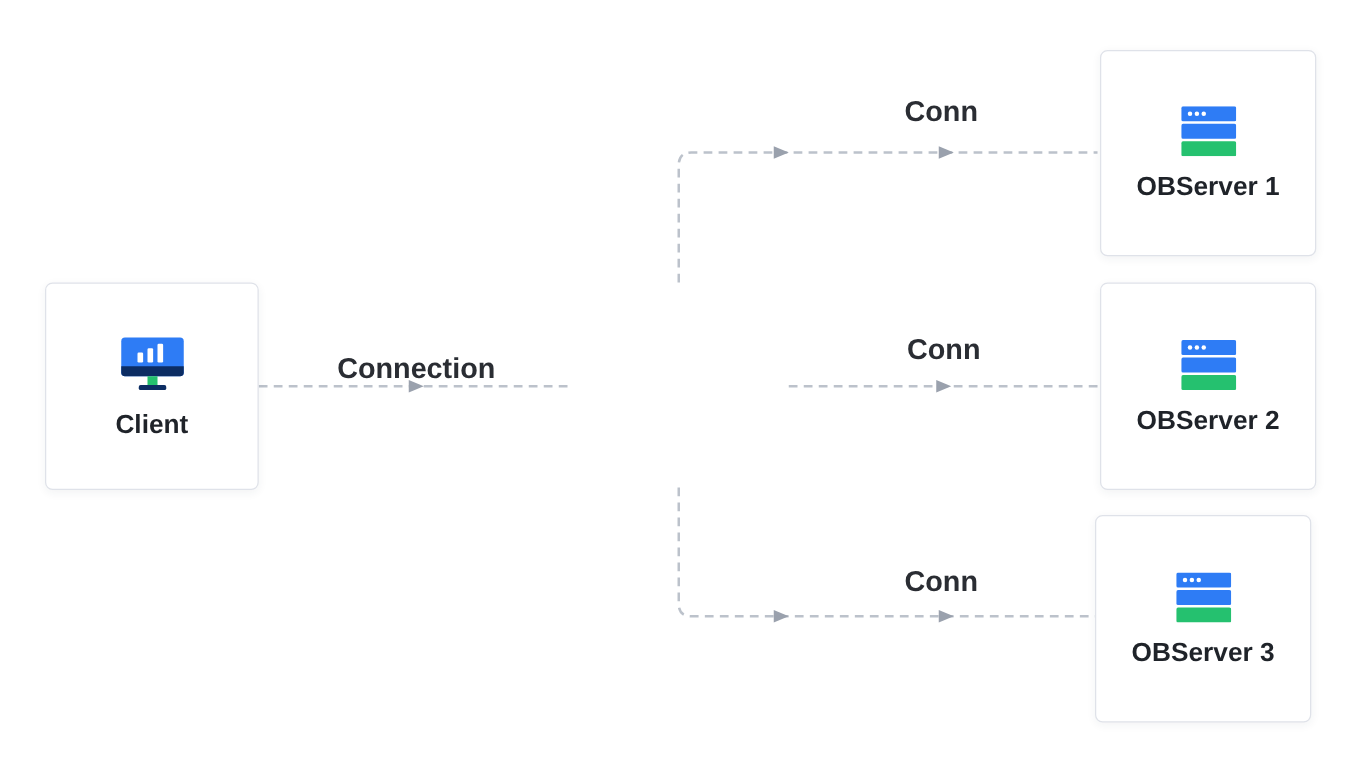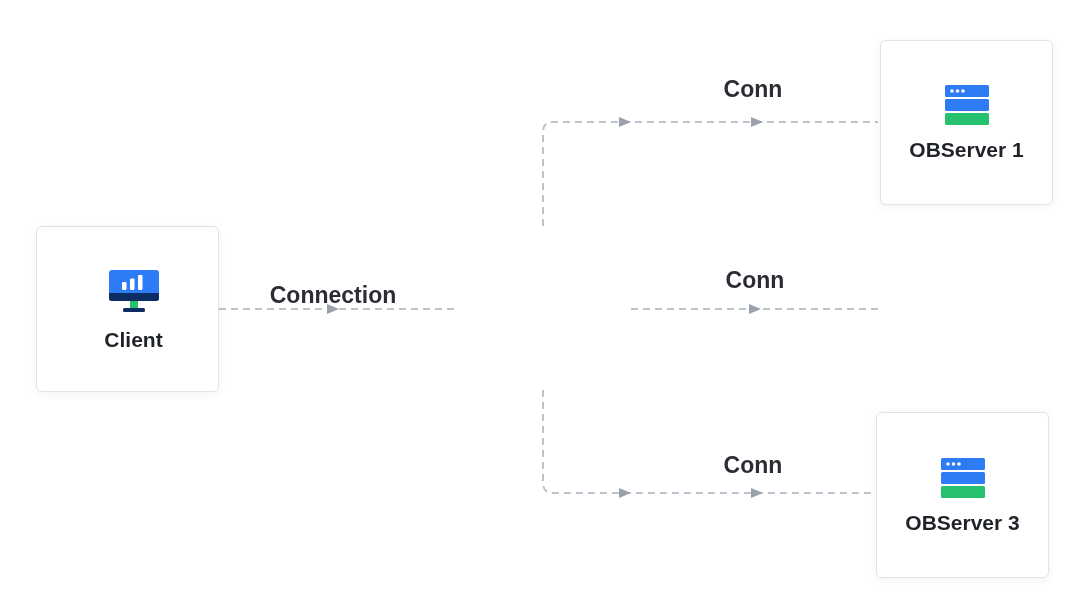--- a/index.html
+++ b/index.html
@@ -13,21 +13,21 @@
     border:1px solid #dfe2e9;border-radius:6px;
     box-shadow:0 2px 8px rgba(31,45,61,.06);
     display:flex;flex-direction:column;align-items:center;justify-content:center;
     gap:14px;z-index:2;
   }
   .node-label{font-size:21px;font-weight:700;color:#1f2329;line-height:1;}
   .edge-label{
     position:absolute;transform:translate(-50%,-50%);
     font-size:23px;font-weight:700;color:#2a2d33;z-index:3;white-space:nowrap;
   }
-  #node-client{left:36px;top:226px;width:169px;height:164px;padding-left:12px;}
+  #node-client{left:36px;top:226px;width:169px;height:164px;}
   #node-odp{left:459px;top:226px;width:170px;height:164px;}
   #node-observer1{left:880px;top:40px;width:171px;height:163px;}
   #node-observer2{left:880px;top:226px;width:171px;height:164px;}
   #node-observer3{left:876px;top:412px;width:171px;height:164px;}
   #edge-label-client-odp{left:333px;top:279px;margin-top:16px;}
   #edge-label-odp-obs1{left:753px;top:89px;}
   #edge-label-odp-obs2{left:755px;top:280px;}
   #edge-label-odp-obs3{left:753px;top:465px;}
   .icon{display:block;}
 </style>
@@ -77,20 +77,31 @@
       <rect x="0" y="0" width="44" height="12" rx="1.5" fill="#2e7cf5"></rect>
       <circle cx="7" cy="6" r="1.8" fill="#ffffff"></circle>
       <circle cx="12.5" cy="6" r="1.8" fill="#ffffff"></circle>
       <circle cx="18" cy="6" r="1.8" fill="#ffffff"></circle>
       <rect x="0" y="14" width="44" height="12" rx="1.5" fill="#2e7cf5"></rect>
       <rect x="0" y="28" width="44" height="12" rx="1.5" fill="#25c16f"></rect>
     </svg>
     <div class="node-label">OBServer 1</div>
   </div>
 
+  <div class="node" id="node-observer2">
+    <svg class="icon" width="44" height="40" viewBox="0 0 44 40">
+      <rect x="0" y="0" width="44" height="12" rx="1.5" fill="#2e7cf5"></rect>
+      <circle cx="7" cy="6" r="1.8" fill="#ffffff"></circle>
+      <circle cx="12.5" cy="6" r="1.8" fill="#ffffff"></circle>
+      <circle cx="18" cy="6" r="1.8" fill="#ffffff"></circle>
+      <rect x="0" y="14" width="44" height="12" rx="1.5" fill="#2e7cf5"></rect>
+      <rect x="0" y="28" width="44" height="12" rx="1.5" fill="#25c16f"></rect>
+    </svg>
+    <div class="node-label">OBServer 2</div>
+  </div>
 
   <div class="node" id="node-observer3">
     <svg class="icon" width="44" height="40" viewBox="0 0 44 40">
       <rect x="0" y="0" width="44" height="12" rx="1.5" fill="#2e7cf5"></rect>
       <circle cx="7" cy="6" r="1.8" fill="#ffffff"></circle>
       <circle cx="12.5" cy="6" r="1.8" fill="#ffffff"></circle>
       <circle cx="18" cy="6" r="1.8" fill="#ffffff"></circle>
       <rect x="0" y="14" width="44" height="12" rx="1.5" fill="#2e7cf5"></rect>
       <rect x="0" y="28" width="44" height="12" rx="1.5" fill="#25c16f"></rect>
     </svg>

